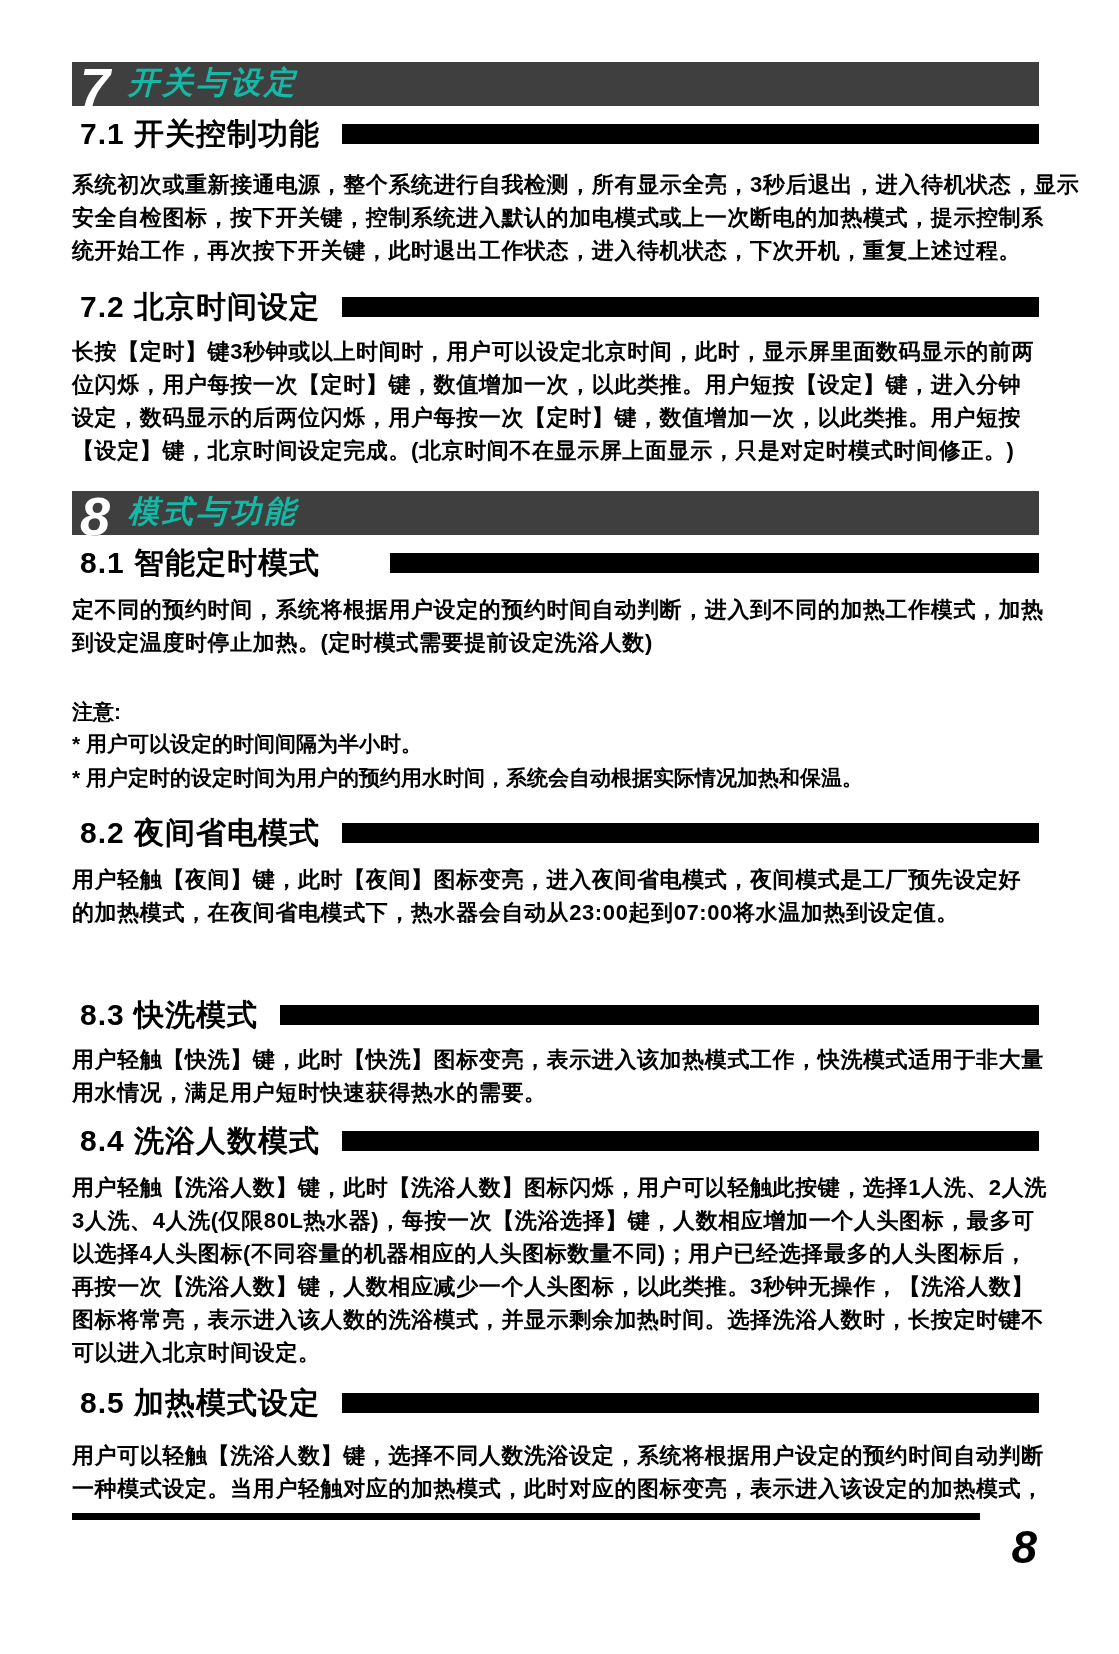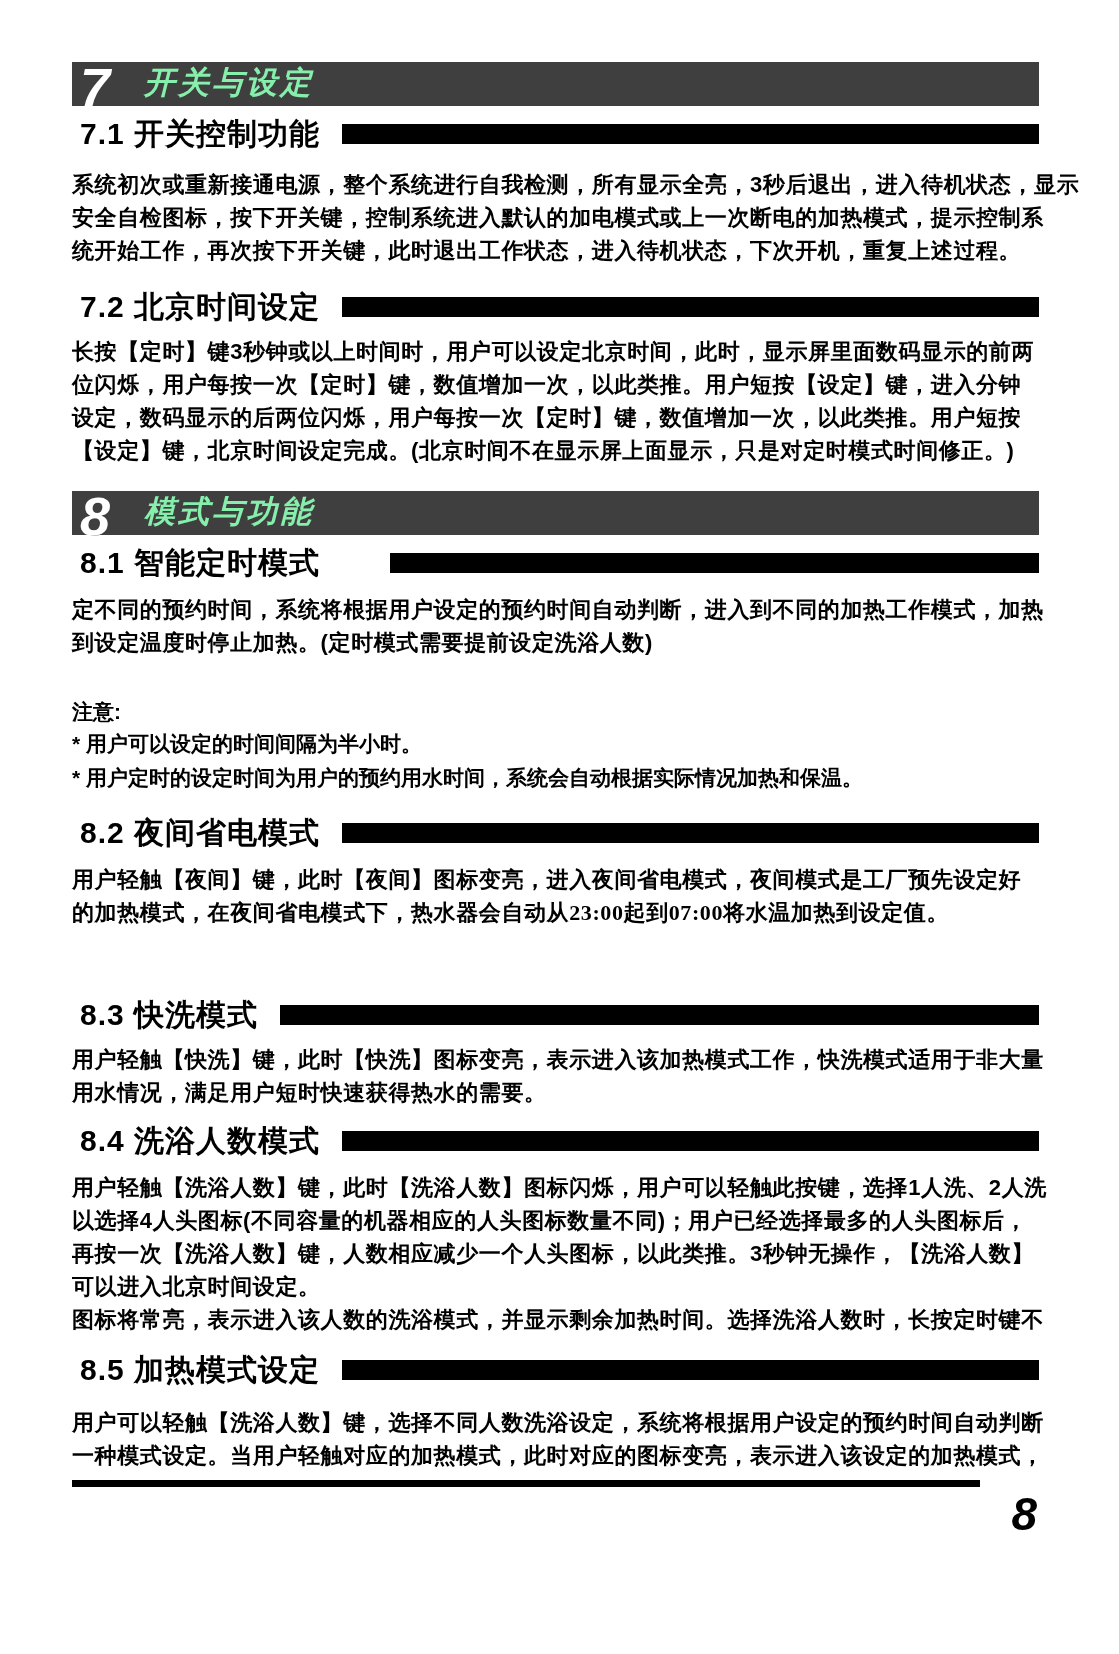--- a/index.html
+++ b/index.html
@@ -28,26 +28,26 @@
     color:#ffffff;
     font-size:54px;
     font-weight:bold;
     font-style:italic;
     line-height:44px;
     margin-left:8px;
     transform:translateY(3px);
     text-shadow:2px 0 0 #3f3f3f;
   }
   .sectitle {
-    color:#86efac;
+    color:#14b8a6;
     font-size:31px;
     font-weight:bold;
     font-style:italic;
     letter-spacing:3px;
-    margin-left:34px;
+    margin-left:18px;
     transform:translateY(-1px);
   }
   .bar7 { margin-top:62px; }
   .bar8 { margin-top:24px; }
   
   .subhead {
     display:flex;
     align-items:center;
     padding-left:8px;
     height:36px;
@@ -104,21 +104,21 @@
   }
   
   .h71 { margin-top:10px; }
   .p71 { margin-top:16px; }
   .h72 { margin-top:22px; }
   .p72 { margin-top:10px; }
   .h81 { margin-top:10px;gap:48px; }
   .p81 { margin-top:12px; }
   .notes { margin-top:38px; }
   .h82 { margin-top:20px; }
-  .p82 { margin-top:12px;font-family:Liberation Serif, serif; }
+  .p82 { margin-top:12px; }
   .h83 { margin-top:68px; }
   .p83 { margin-top:10px; }
   .h84 { margin-top:14px; }
   .p84 { margin-top:12px; }
   .h85 { margin-top:16px; }
   .p85 { margin-top:18px; }
 </style>
 </head>
 <body>
 
@@ -187,24 +187,25 @@
       <div class="line">用户轻触【快洗】键，此时【快洗】图标变亮，表示进入该加热模式工作，快洗模式适用于非大量</div>
       <div class="line">用水情况，满足用户短时快速获得热水的需要。</div>
     </div>
 
     <div class="subhead h84">
       <span class="subhead-text">8.4 洗浴人数模式</span>
       <span class="hbar"></span>
     </div>
     <div class="para p84">
       <div class="line">用户轻触【洗浴人数】键，此时【洗浴人数】图标闪烁，用户可以轻触此按键，选择1人洗、2人洗</div>
+      <div class="line">3人洗、4人洗(仅限80L热水器)，每按一次【洗浴选择】键，人数相应增加一个人头图标，最多可</div>
       <div class="line">以选择4人头图标(不同容量的机器相应的人头图标数量不同)；用户已经选择最多的人头图标后，</div>
       <div class="line">再按一次【洗浴人数】键，人数相应减少一个人头图标，以此类推。3秒钟无操作，【洗浴人数】</div>
+      <div class="line">图标将常亮，表示进入该人数的洗浴模式，并显示剩余加热时间。选择洗浴人数时，长按定时键不</div>
       <div class="line">可以进入北京时间设定。</div>
-      <div class="line">图标将常亮，表示进入该人数的洗浴模式，并显示剩余加热时间。选择洗浴人数时，长按定时键不</div>
     </div>
 
     <div class="subhead h85">
       <span class="subhead-text">8.5 加热模式设定</span>
       <span class="hbar"></span>
     </div>
     <div class="para p85">
       <div class="line">用户可以轻触【洗浴人数】键，选择不同人数洗浴设定，系统将根据用户设定的预约时间自动判断</div>
       <div class="line">一种模式设定。当用户轻触对应的加热模式，此时对应的图标变亮，表示进入该设定的加热模式，</div>
     </div>

